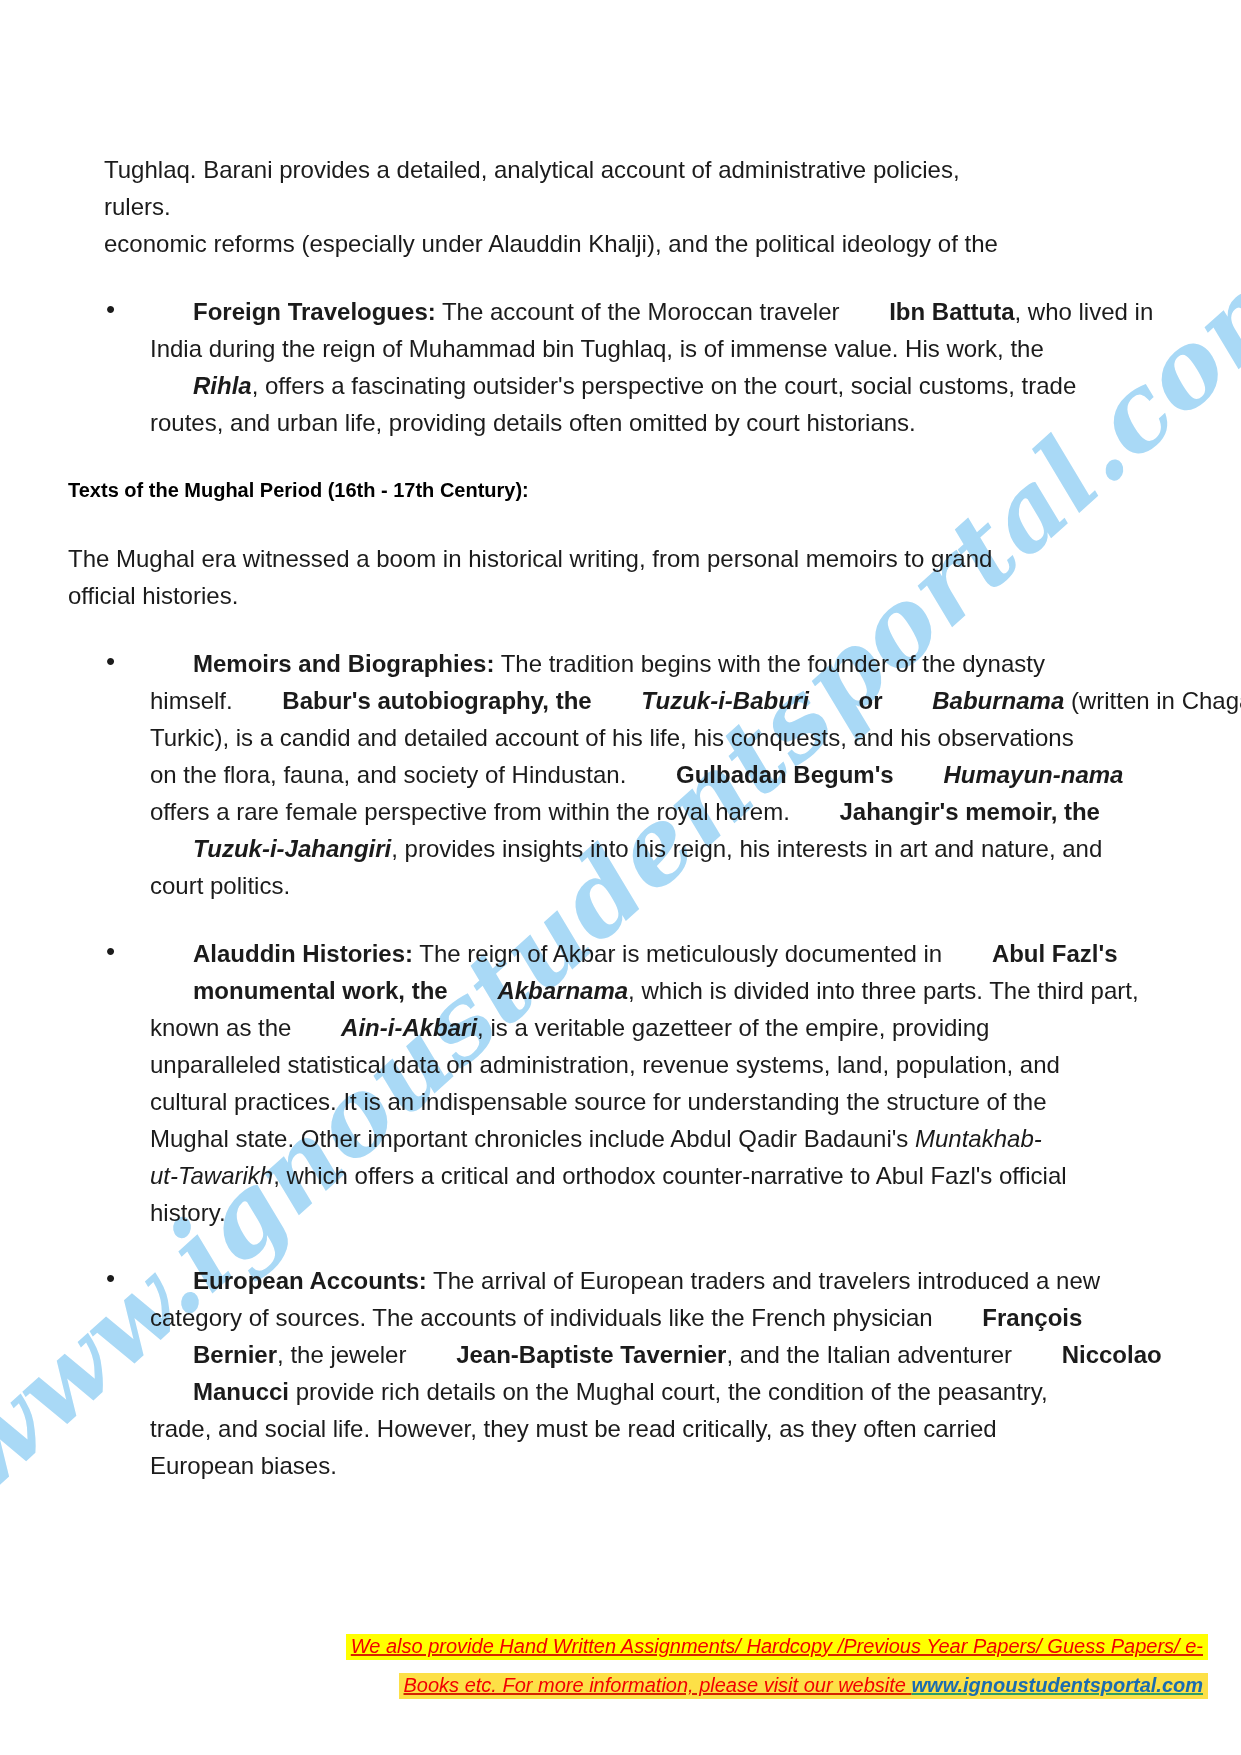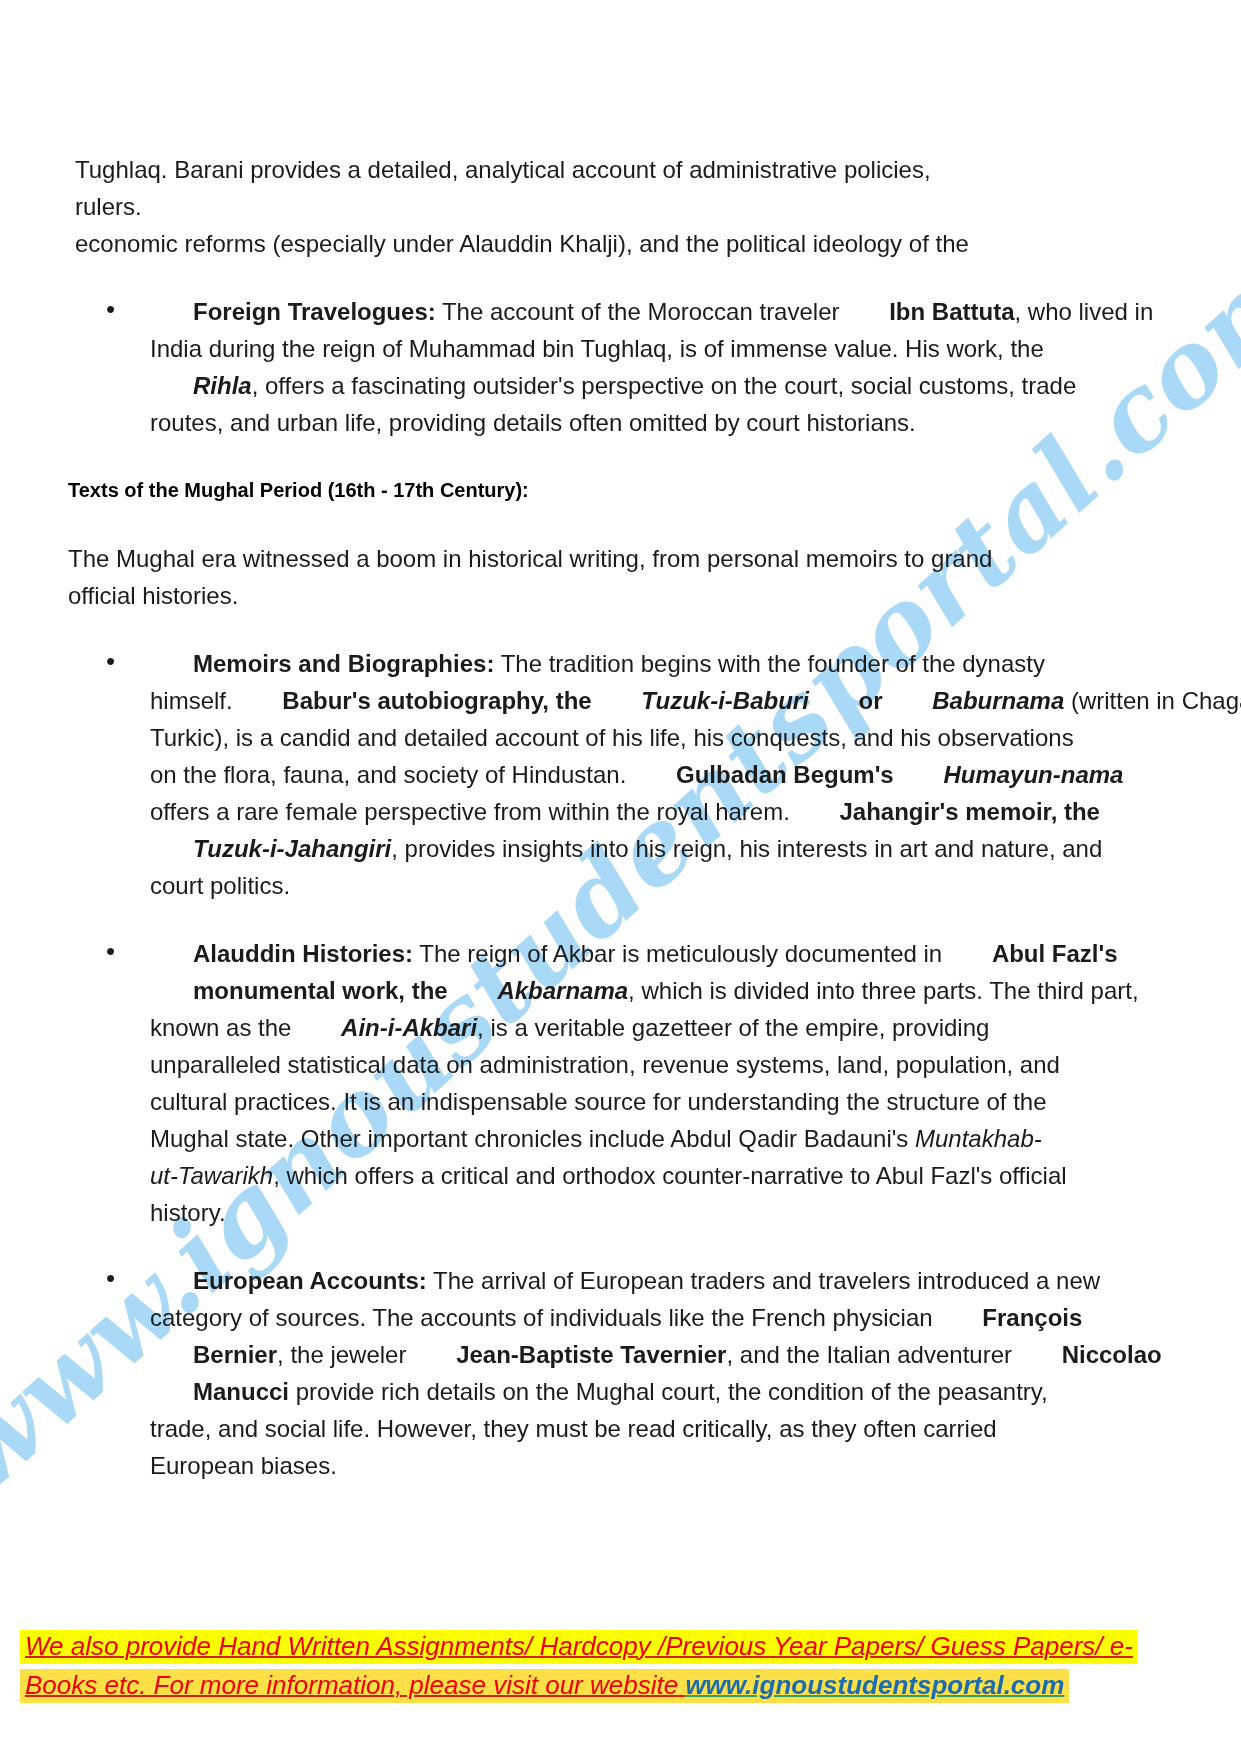--- a/index.html
+++ b/index.html
@@ -33,41 +33,41 @@
   .block { margin-bottom: 31px; }
   .line {
     white-space: nowrap;
     height: 37px;
     line-height: 37px;
     font-size: 24px;
     color: #1b1b1b;
   }
   .heading { margin-left: 68px; }
   .heading .line { font-size: 20px; font-weight: bold; color: #000000; }
-  .para.indent { margin-left: 75px; }
+  .para.indent { margin-left: 104px; }
   .para.flush  { margin-left: 68px; }
   .bullet { margin-left: 150px; position: relative; }
   .bullet-dot {
     position: absolute;
     left: -44px; top: -2px;
     width: 20px;
     line-height: 37px;
     font-size: 26px;
     color: #1b1b1b;
   }
   .seg-b { font-weight: bold; margin-left: 43px; }
   .seg-i { font-style: italic; }
   
   #footer {
     position: absolute;
-    left: 20px; right: 20px; top: 1627px;
+    left: 20px; right: 33px; top: 1627px;
     z-index: 3;
-    text-align: left;
+    text-align: right;
     font-style: italic;
-    font-size: 26px;
+    font-size: 20px;
     line-height: 39px;
   }
   .footer-line { display: block; }
   .footer-line .hl { padding: 1px 5px 3px 5px; }
   .fseg {
     text-decoration: underline;
     text-decoration-thickness: 2px;
   }
   .fseg.link { font-weight: bold; }
 </style>

